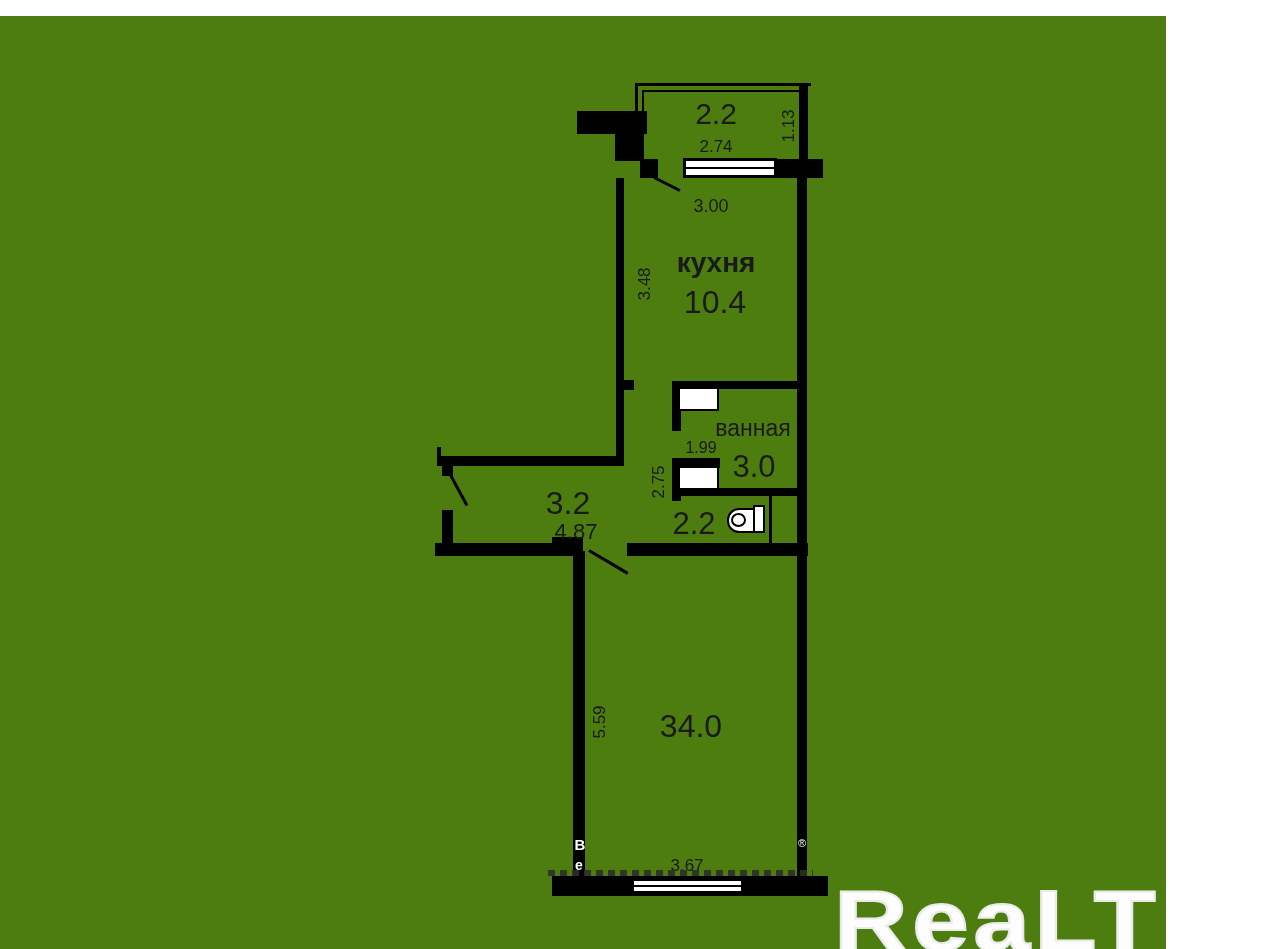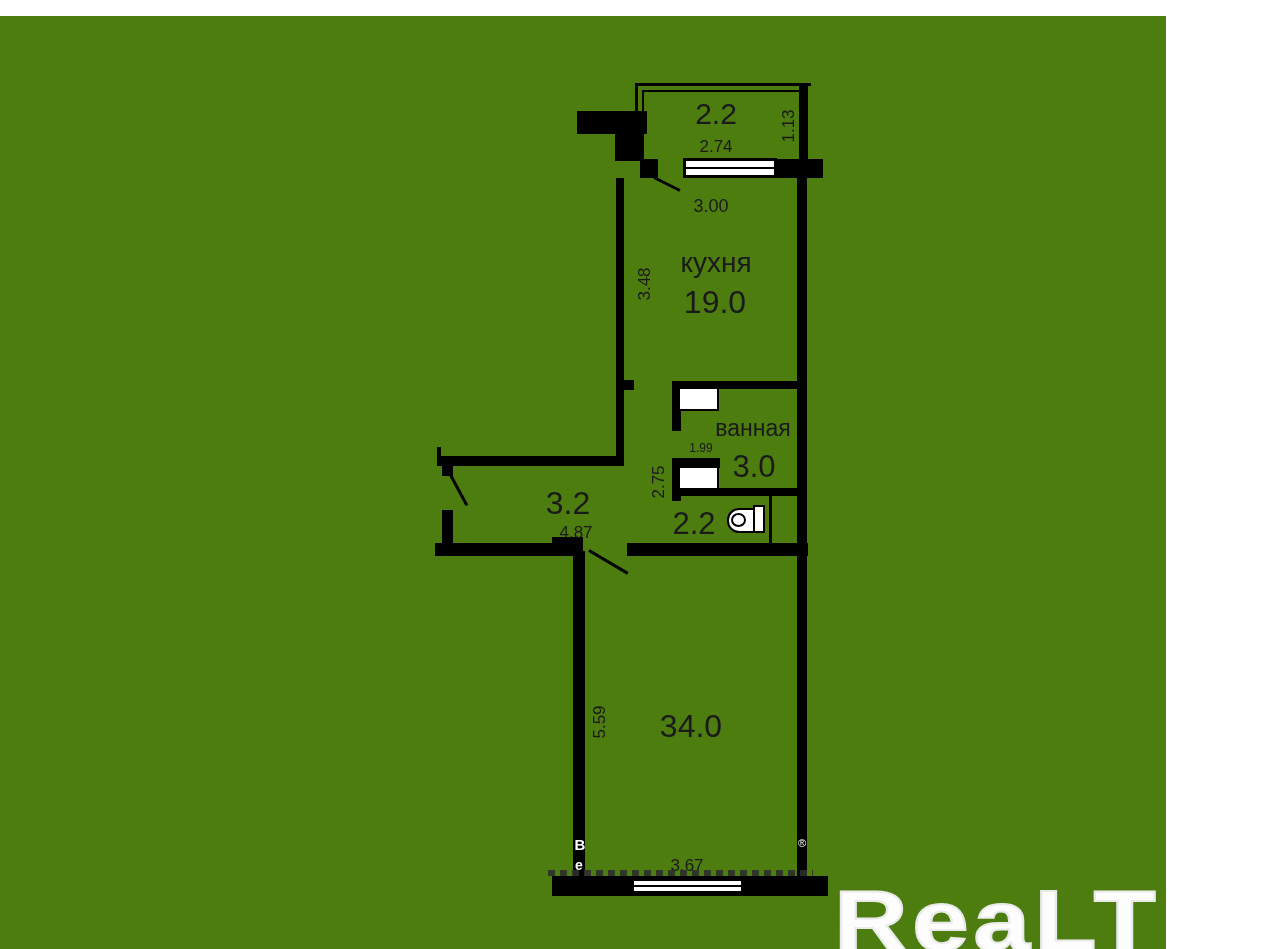--- a/index.html
+++ b/index.html
@@ -75,33 +75,33 @@
   <div class="wall" style="left:552px;top:860px;width:276px;height:20px;"></div>
   <div class="window" style="left:632px;top:863px;width:111px;height:14px;border-width:2px;">
     <div class="mid"></div>
   </div>
 
   <div class="label" style="left:716px;top:98px;font-size:30px;">2.2</div>
   <div class="label" style="left:716px;top:130px;font-size:17px;">2.74</div>
   <div class="label rot" style="left:788px;top:110px;font-size:17px;">1.13</div>
 
   <div class="label" style="left:711px;top:190px;font-size:18px;">3.00</div>
-  <div class="label" style="left:716px;top:247px;font-size:28px;">кухня</div>
-  <div class="label" style="left:715px;top:286px;font-size:32px;">19.0</div>
+  <div class="label" style="left:716px;top:247px;font-size:28px;font-weight:bold;">кухня</div>
+  <div class="label" style="left:715px;top:286px;font-size:32px;">10.4</div>
   <div class="label rot" style="left:644px;top:268px;font-size:17px;">3.48</div>
 
   <div class="label" style="left:753px;top:412px;font-size:23px;">ванная</div>
-  <div class="label" style="left:701px;top:432px;font-size:12px;">1.99</div>
+  <div class="label" style="left:701px;top:432px;font-size:16px;">1.99</div>
   <div class="label" style="left:754px;top:450px;font-size:31px;">3.0</div>
   <div class="label rot" style="left:658px;top:466px;font-size:17px;">2.75</div>
 
   <div class="label" style="left:694px;top:507px;font-size:31px;">2.2</div>
 
   <div class="label" style="left:568px;top:487px;font-size:32px;">3.2</div>
-  <div class="label" style="left:576px;top:516px;font-size:17px;">4.87</div>
+  <div class="label" style="left:576px;top:516px;font-size:22px;">4.87</div>
 
   <div class="label" style="left:691px;top:710px;font-size:32px;">34.0</div>
   <div class="label rot" style="left:599px;top:706px;font-size:17px;">5.59</div>
   <div class="label" style="left:687px;top:849px;font-size:17px;">3.67</div>
 
   <div id="wm-strip"></div>
   <div class="wm-frag" style="left:580px;top:828px;font-size:15px;">B</div>
   <div class="wm-frag" style="left:579px;top:849px;font-size:14px;">e</div>
   <div class="wm-frag" style="left:802px;top:827px;font-size:11px;font-weight:400;">®</div>
 

